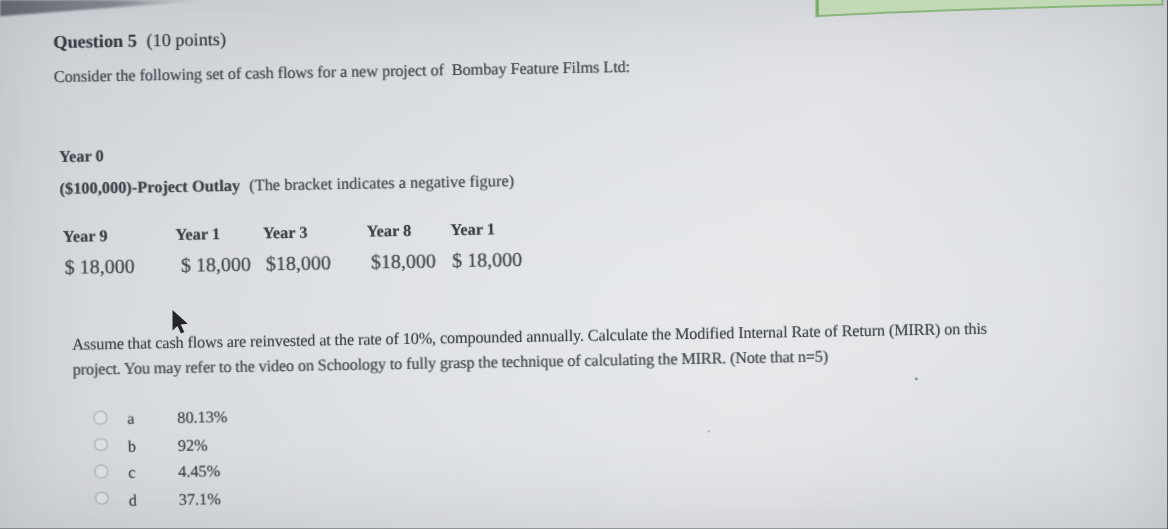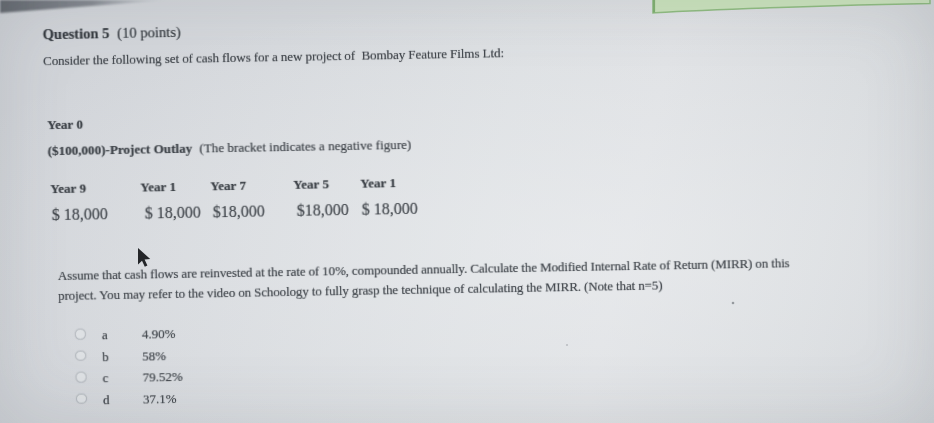--- a/index.html
+++ b/index.html
@@ -88,50 +88,50 @@
 
     <div class="year0">Year 0</div>
 
     <div class="outlay">
       <span class="o-bold">($100,000)-Project Outlay</span>
       <span class="o-note">(The bracket indicates a negative figure)</span>
     </div>
 
     <span class="cf-year" style="left:47px">Year 9</span>
     <span class="cf-year" style="left:137px">Year 1</span>
-    <span class="cf-year" style="left:207px">Year 7</span>
-    <span class="cf-year" style="left:290px">Year 5</span>
+    <span class="cf-year" style="left:207px">Year 3</span>
+    <span class="cf-year" style="left:290px">Year 8</span>
     <span class="cf-year" style="left:357px">Year 1</span>
 
     <span class="cf-amt" style="left:48px">$ 18,000</span>
     <span class="cf-amt" style="left:141px">$ 18,000</span>
     <span class="cf-amt" style="left:209px">$18,000</span>
     <span class="cf-amt" style="left:293px">$18,000</span>
     <span class="cf-amt" style="left:358px">$ 18,000</span>
 
     <div class="para">
       <div>Assume that cash flows are reinvested at the rate of 10%, compounded annually. Calculate the Modified Internal Rate of Return (MIRR) on this</div>
       <div>project. You may refer to the video on Schoology to fully grasp the technique of calculating the MIRR. (Note that n=5)</div>
     </div>
 
     <div class="options">
       <div class="opt-row" style="top:0">
         <span class="radio"></span>
         <span class="opt-letter">a</span>
-        <span class="opt-value">4.90%</span>
+        <span class="opt-value">80.13%</span>
       </div>
       <div class="opt-row" style="top:21.5px">
         <span class="radio"></span>
         <span class="opt-letter">b</span>
-        <span class="opt-value">58%</span>
+        <span class="opt-value">92%</span>
       </div>
       <div class="opt-row" style="top:43px">
         <span class="radio"></span>
         <span class="opt-letter">c</span>
-        <span class="opt-value">79.52%</span>
+        <span class="opt-value">4.45%</span>
       </div>
       <div class="opt-row" style="top:64.5px">
         <span class="radio"></span>
         <span class="opt-letter">d</span>
         <span class="opt-value">37.1%</span>
       </div>
     </div>
 
   </div>
 

